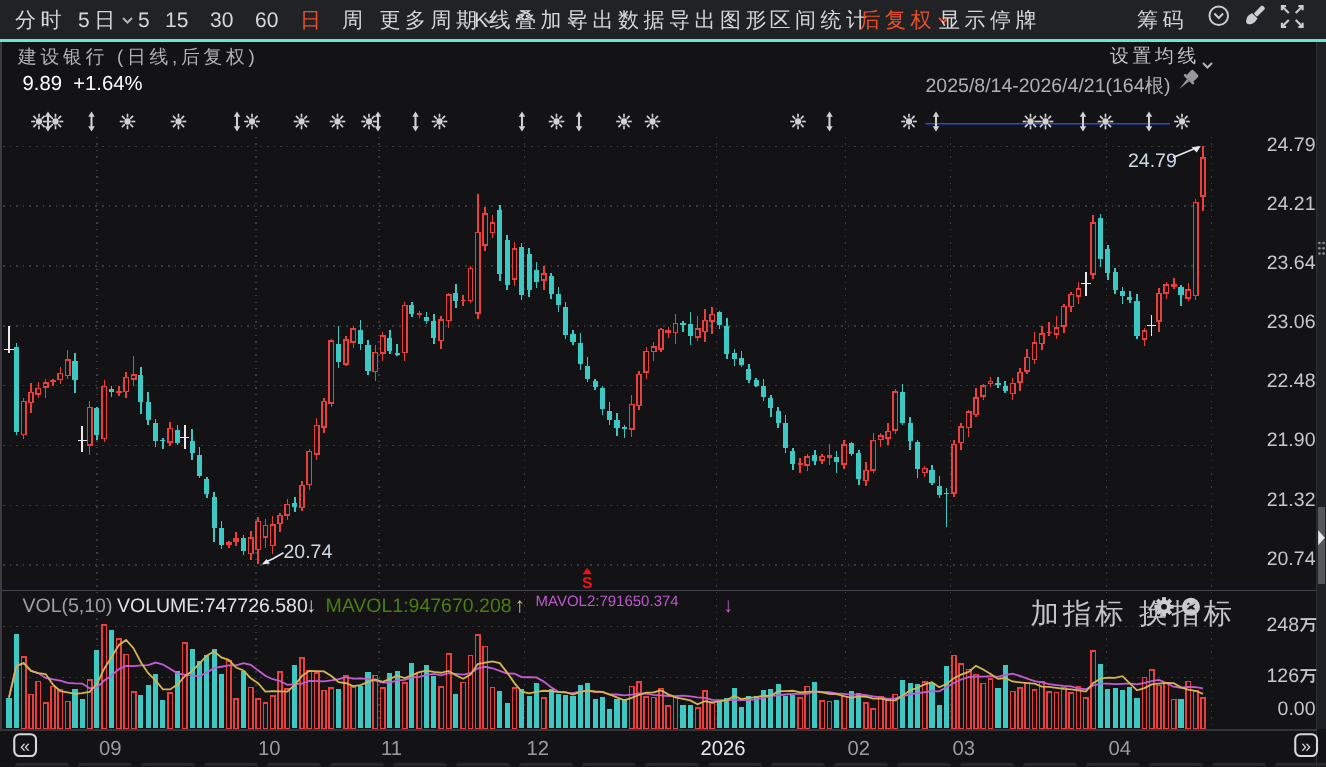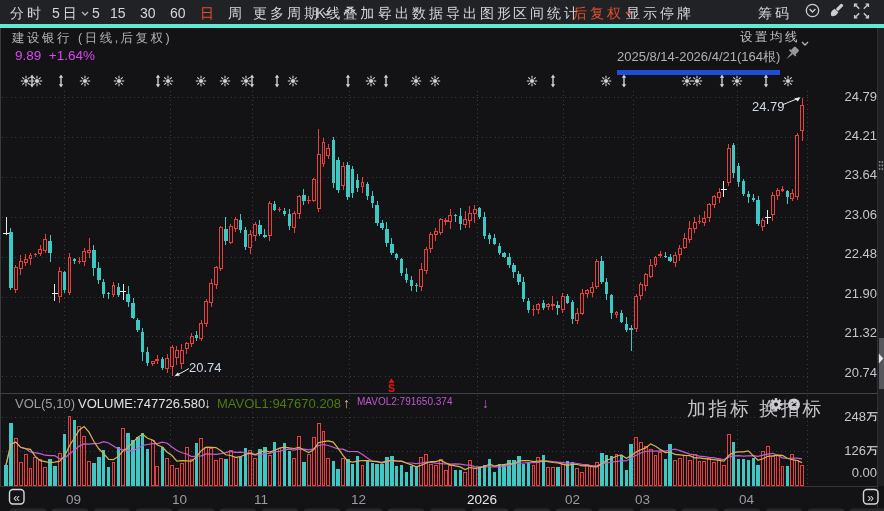--- a/index.html
+++ b/index.html
@@ -1,18 +1,18 @@
 <!DOCTYPE html>
 <html><head><meta charset="utf-8"><style>
 html,body{margin:0;padding:0;background:#131316;width:884px;height:511px;overflow:hidden}
 *{box-sizing:border-box;font-family:"Liberation Sans",sans-serif}
 #app{position:relative;width:884px;height:511px;background:#131316}
 .cn{letter-spacing:3px}
 .abs{position:absolute;white-space:nowrap}
-#tb{position:absolute;left:0;top:0;width:884px;height:28px;background:#212226;border-bottom:4px solid #5eead4}
+#tb{position:absolute;left:0;top:0;width:884px;height:28px;background:#212226;border-bottom:2px solid #5eead4}
 .tbi{position:absolute;top:0;height:27px;line-height:27px;font-size:14px;color:#d6d6d8;white-space:nowrap;display:flex;align-items:center}
 </style></head><body>
 <div id="app">
 <div id="tb">
  <div class="tbi cn" style="left:10px">分时</div>
  <div class="tbi" style="left:52px">
         <span class="cn">5日</span>
         <svg width="8" height="5" viewBox="0 0 8 5" style="margin-left:1px">
           <polyline points="1,1 4,4 7,1" fill="none" stroke="#b4b4b8" stroke-width="1.3"></polyline>
         </svg>
@@ -66,22 +66,22 @@
         </g>
       </svg>
 </div>
 <div class="abs cn" style="left:12px;top:30px;font-size:12.5px;color:#b2b2b4;letter-spacing:2.5px">建设银行 (日线,后复权)</div>
 <div class="abs" style="left:740px;top:29px;font-size:12.5px;color:#c2c2c6;display:flex;align-items:flex-end">
       <span class="cn" style="letter-spacing:2.5px">设置均线</span>
       <svg width="8" height="5" viewBox="0 0 8 5" style="margin-left:1px">
         <polyline points="1,1 4,4 7,1" fill="none" stroke="#b4b4b8" stroke-width="1.3"></polyline>
       </svg>
     </div>
-<div class="abs" style="left:15px;top:48px;font-size:13.5px;color:#d946ef">9.89&nbsp;&nbsp;+1.64%</div>
-<div class="abs" style="left:617px;top:48px;font-size:13px;color:#b0b0b2;border-bottom:5px solid #1d4ed8;padding-bottom:4px">2025/8/14-2026/4/21(164<span class="cn" style="letter-spacing:0">根</span>)</div>
+<div class="abs" style="left:15px;top:48px;font-size:13.5px;color:#ffffff">9.89&nbsp;&nbsp;+1.64%</div>
+<div class="abs" style="left:617px;top:48px;font-size:13px;color:#b0b0b2;border-bottom:1px solid #1d4ed8;padding-bottom:16px">2025/8/14-2026/4/21(164<span class="cn" style="letter-spacing:0">根</span>)</div>
 <svg class="abs" style="left:0;top:0" width="884" height="511" viewBox="0 0 884 511">
 <g transform="translate(791.5,54) rotate(45)" fill="#98989c">
         <rect x="-3.2" y="-8" width="6.4" height="6" rx="1.2"></rect>
         <rect x="-4.6" y="-2.6" width="9.2" height="1.8" rx="0.9"></rect>
         <polygon points="-1,-0.8 1,-0.8 0,7.5"></polygon>
       </g>
 <circle cx="26" cy="81" r="2.1" fill="#d2d2d4"></circle>
       <line x1="28.6" y1="81.0" x2="31.2" y2="81.0" stroke="#d2d2d4" stroke-width="1.1"></line>
       <line x1="27.8" y1="82.8" x2="29.7" y2="84.7" stroke="#d2d2d4" stroke-width="1.1"></line>
       <line x1="26.0" y1="83.6" x2="26.0" y2="86.2" stroke="#d2d2d4" stroke-width="1.1"></line>

